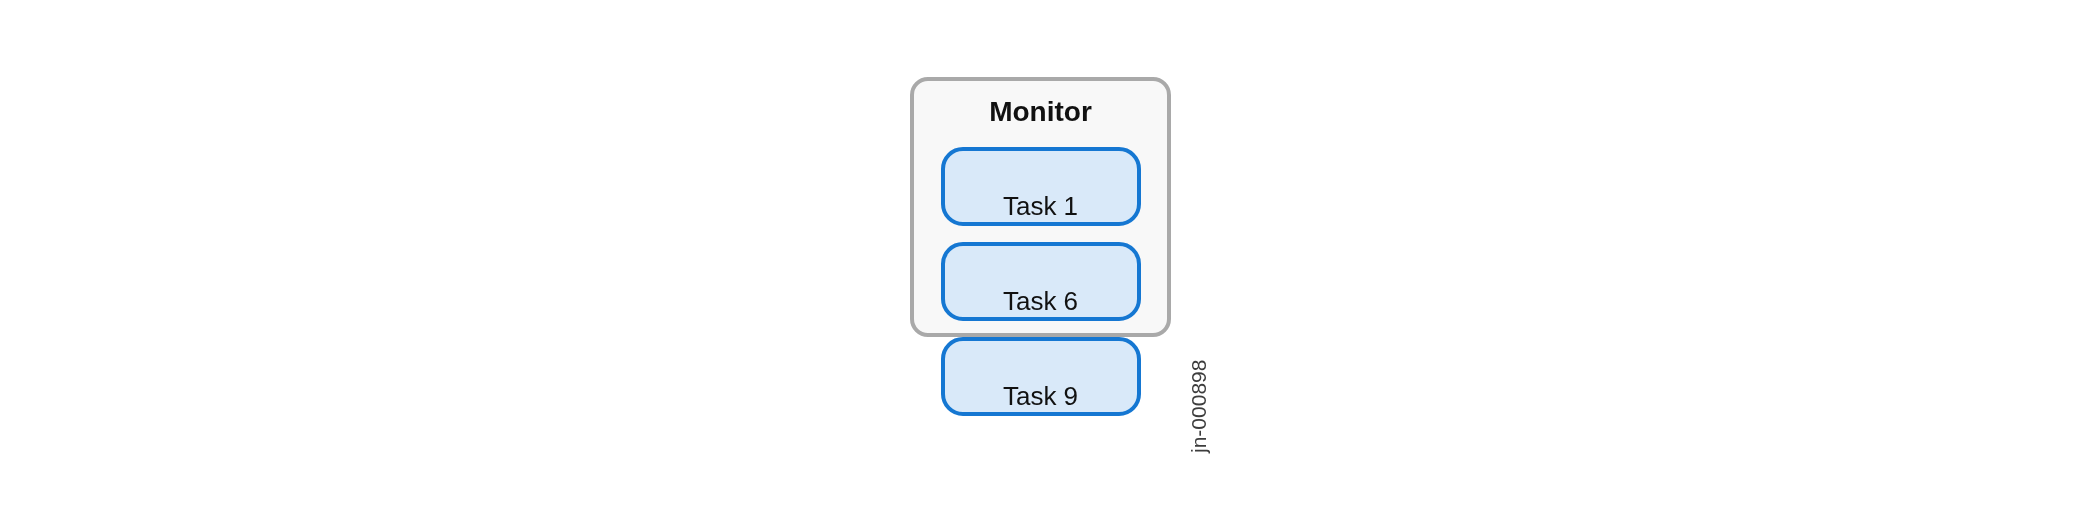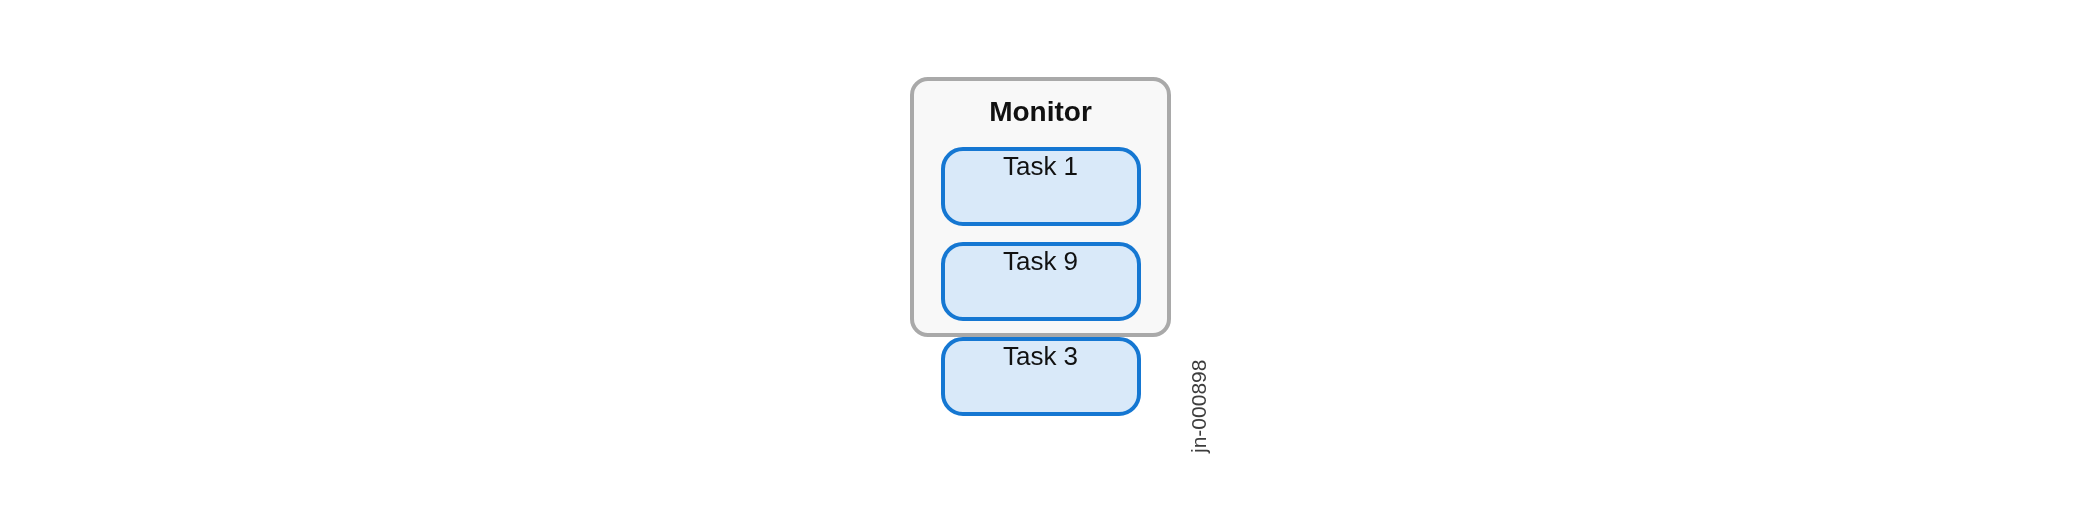--- a/index.html
+++ b/index.html
@@ -47,21 +47,21 @@
   }
 
   .task-box {
     width: 200px;
     height: 79px;
     box-sizing: border-box;
     background: var(--task-fill, #d9e9f9);
     border: 4px solid var(--task-border, #1577d2);
     border-radius: 22px;
     display: flex;
-    align-items: flex-start;
+    align-items: flex-end;
     justify-content: center;
   }
 
   .task-label {
     font-size: 26px;
     color: #111111;
   }
 
   .figure-id {
     position: absolute;
@@ -78,21 +78,21 @@
 </head>
 <body>
 
 <div class="monitor-box">
   <div class="monitor-title">Monitor</div>
   <div class="task-list">
     <div class="task-box">
       <span class="task-label">Task 1</span>
     </div>
     <div class="task-box">
-      <span class="task-label">Task 9</span>
+      <span class="task-label">Task 6</span>
     </div>
     <div class="task-box">
-      <span class="task-label">Task 3</span>
+      <span class="task-label">Task 9</span>
     </div>
   </div>
 </div>
 
 <div class="figure-id">jn-000898</div>
 
 </body></html>

